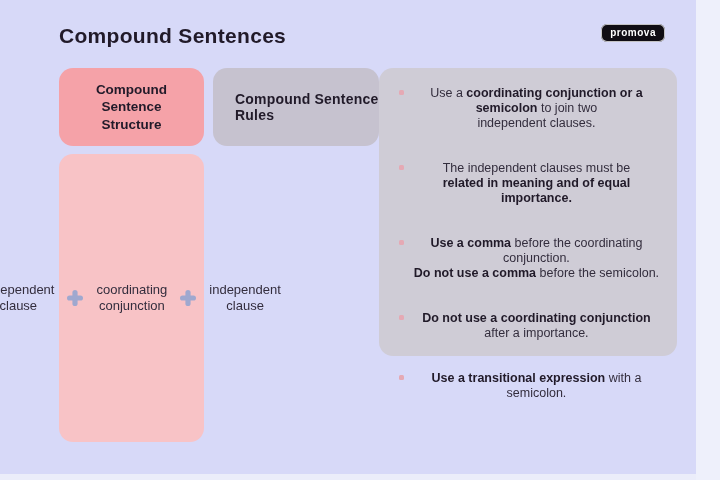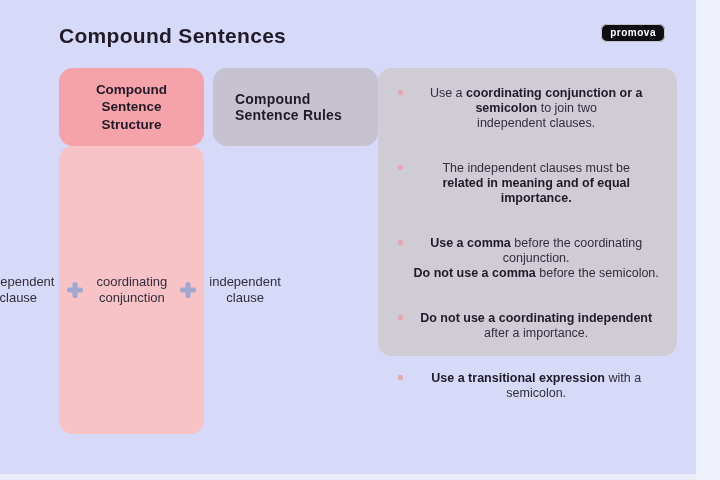--- a/index.html
+++ b/index.html
@@ -15,21 +15,21 @@
   }
   .brand {
     position:absolute; top:24px; right:31px;
     background:var(--brand-bg); color:var(--brand-text);
     font-size:10px; font-weight:bold; letter-spacing:.5px;
     padding:3px 9px 4px; border-radius:6px;
     box-shadow: inset 0 0 0 1px rgba(255,255,255,.75);
     cursor:pointer;
   }
   .grid { position:absolute; left:59px; top:68px; width:618px; display:flex; gap:9px; }
-  .col-left { flex:none; width:145px; display:flex; flex-direction:column; }
+  .col-left { flex:none; width:145px; display:flex; flex-direction:column; gap:8px; }
   .col-right { flex:1; display:flex; }
   .box { border-radius:14px; box-sizing:border-box; }
   .head { height:78px; }
   .body { height:288px; }
   .pink-head {
     background:var(--pink-head);
     display:flex; align-items:center; justify-content:center; text-align:center;
     font-weight:bold; font-size:13.5px; line-height:1.3; color:var(--text-strong);
     padding:0 14px;
   }
@@ -97,21 +97,21 @@
             <li class="rule">
               <span class="rule-bullet"></span>
               <div><span>The independent clauses must be</span><br><span class="b">related in meaning and of equal importance.</span></div>
             </li>
             <li class="rule">
               <span class="rule-bullet"></span>
               <div><span class="b">Use a comma</span><span> before the coordinating conjunction.</span><br><span class="b">Do not use a comma</span><span> before the semicolon.</span></div>
             </li>
             <li class="rule">
               <span class="rule-bullet"></span>
-              <div><span class="b">Do not use a coordinating independent</span><span> after a importance.</span></div>
+              <div><span class="b">Do not use a coordinating conjunction</span><span> after a importance.</span></div>
             </li>
             <li class="rule">
               <span class="rule-bullet"></span>
               <div><span class="b">Use a transitional expression</span><span> with a semicolon.</span></div>
             </li>
           </ul>
       </div>
     </div>
 
   </div>

